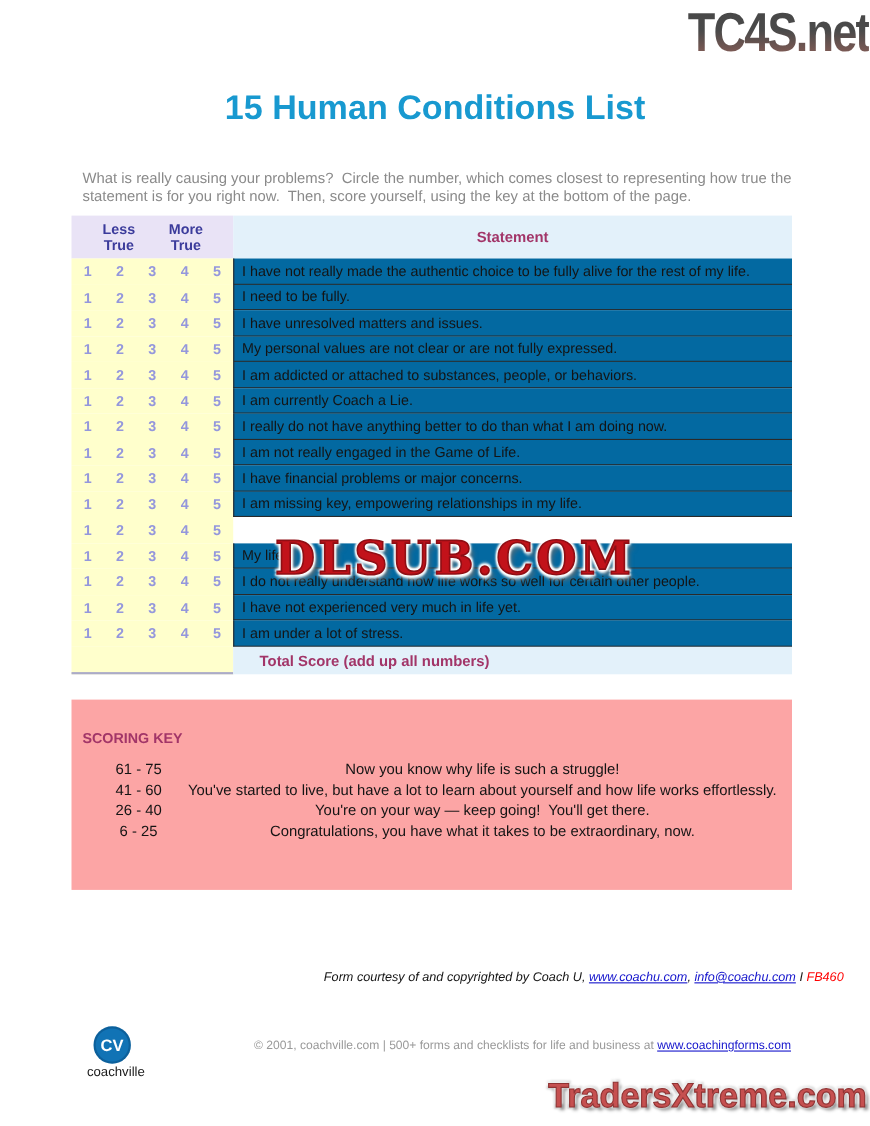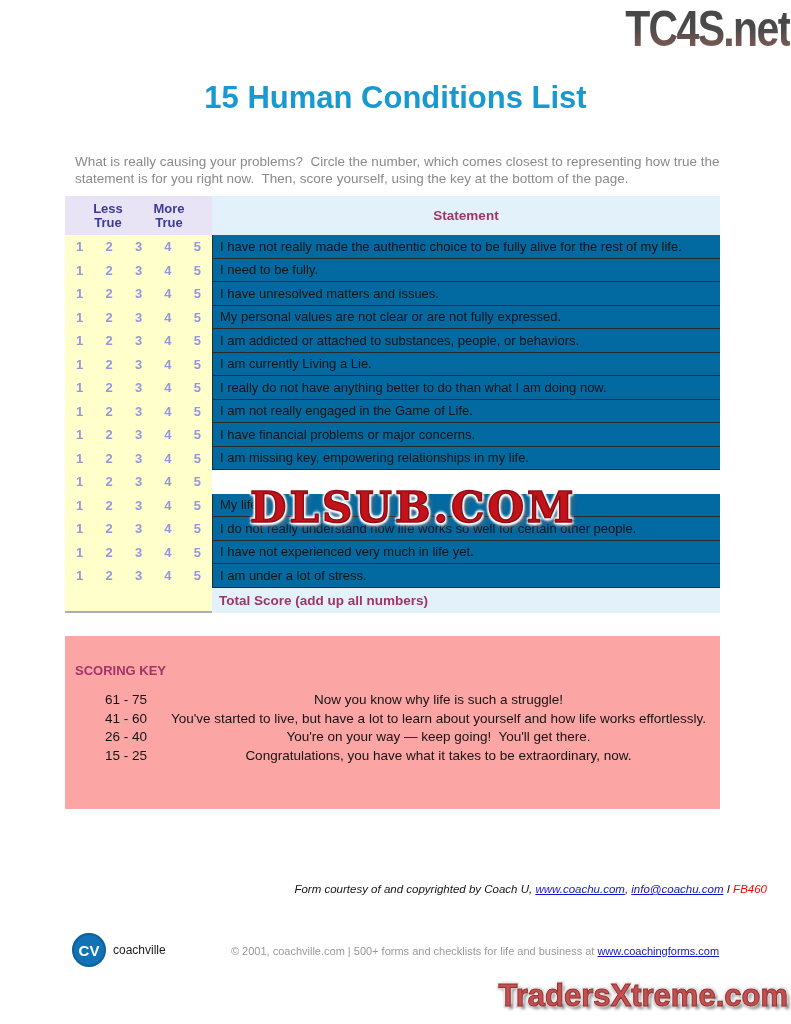--- a/index.html
+++ b/index.html
@@ -68,21 +68,21 @@
   }
   .num { text-align:center; color:#9497dc; font-weight:bold; font-size:13px; cursor:pointer; }
   .row .stmt {
     flex:1; background:#0369a1; border-left:1px solid #2a2a2a; border-bottom:1px solid #2a2a2a;
     display:flex; align-items:center; padding-left:7px;
     font-size:13px; color:#141414; white-space:nowrap; overflow:hidden;
   }
   .total-row { display:flex; height:25.5px; }
   .total-row .nums { width:147px; background:#ffffcc; border-bottom:2px solid #ababc8; }
   .total-row .stmt {
-    flex:1; background:#e3f1fa; display:flex; align-items:center; padding-left:7px;
+    flex:1; background:#e3f1fa; display:flex; align-items:center; padding-left:24px;
     color:#a23568; font-weight:bold; font-size:13.5px;
   }
 
   
   .scoring {
     position:absolute; left:65px; top:636px; width:655px; height:173px;
     background:#fca5a5;
   }
   .scoring-title { margin:27px 0 0 10px; color:#a23568; font-weight:bold; font-size:13px; }
   .scoring-entries { margin-top:13px;text-align:center; }
@@ -90,21 +90,21 @@
   .entry .range { margin-left:30px; width:62px; }
   .entry .text { flex:1; white-space:nowrap; }
 
   
   .courtesy {
     position:absolute; top:883px; right:24px;
     font-size:11.5px; font-style:italic; color:#141414;
   }
   .courtesy a, .copyright a { color:#1414cc; text-decoration:underline; cursor:pointer; }
   .code { color:#ff0000; }
-  .brandline { position:absolute; top:933px; left:72px; display:flex; align-items:center; }
+  .brandline { position:absolute; top:933px; left:72px; display:flex; align-items:center;flex-direction:column; }
   .cv-circle {
     width:34px; height:34px; border-radius:50%; background:#1173b5;
     color:#fff; font-weight:bold; font-size:15px;
     display:flex; align-items:center; justify-content:center;
     box-shadow:inset 0 0 0 2px rgba(0,40,80,.25);
   }
   .brand-name { margin-left:7px; font-size:12px; font-weight:normal; color:#1a1a1a;text-align:right; }
   .copyright {
     position:absolute; top:945px; left:205px; width:540px; text-align:center;
     font-size:11px; color:#999999;
@@ -188,21 +188,21 @@
   </div>
 
   <div class="row">
     <div class="nums">
           <span class="num">1</span>
           <span class="num">2</span>
           <span class="num">3</span>
           <span class="num">4</span>
           <span class="num">5</span>
         </div>
-    <div class="stmt">I am currently Living a Lie.</div>
+    <div class="stmt">I am currently Coach a Lie.</div>
   </div>
 
   <div class="row">
     <div class="nums">
           <span class="num">1</span>
           <span class="num">2</span>
           <span class="num">3</span>
           <span class="num">4</span>
           <span class="num">5</span>
         </div>
@@ -314,21 +314,21 @@
     </div>
     <div class="entry">
       <span class="range">41 - 60</span>
       <span class="text">You've started to live, but have a lot to learn about yourself and how life works effortlessly.</span>
     </div>
     <div class="entry">
       <span class="range">26 - 40</span>
       <span class="text">You're on your way — keep going!&nbsp; You'll get there.</span>
     </div>
     <div class="entry">
-      <span class="range">15 - 25</span>
+      <span class="range">6 - 25</span>
       <span class="text">Congratulations, you have what it takes to be extraordinary, now.</span>
     </div>
   </div>
 </div>
 
 <div class="courtesy"><span>Form courtesy of and copyrighted by Coach U, </span><a>www.coachu.com</a><span>, </span><a>info@coachu.com</a><span> I </span><span class="code">FB460</span></div>
 
 <div class="brandline">
   <div class="cv-circle">CV</div>
   <div class="brand-name">coachville</div>

